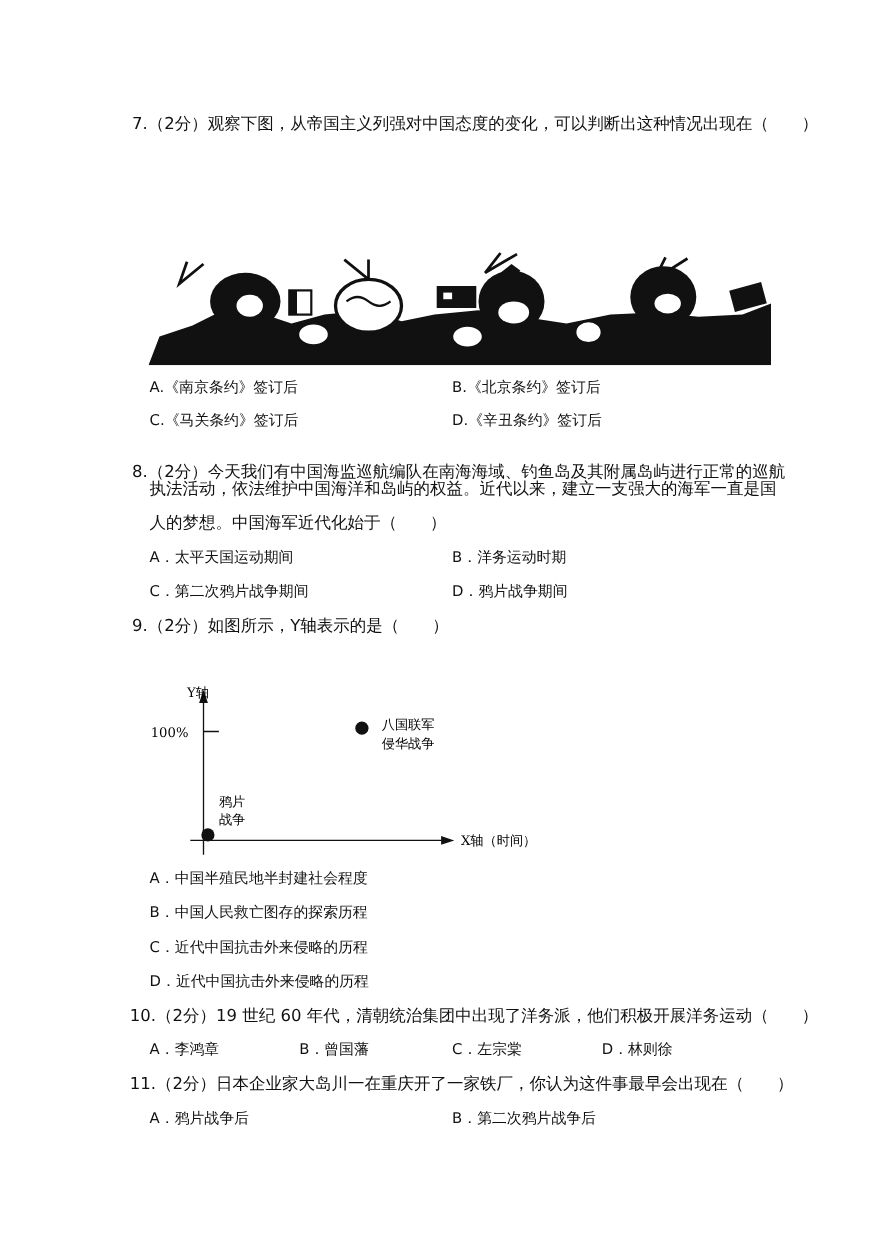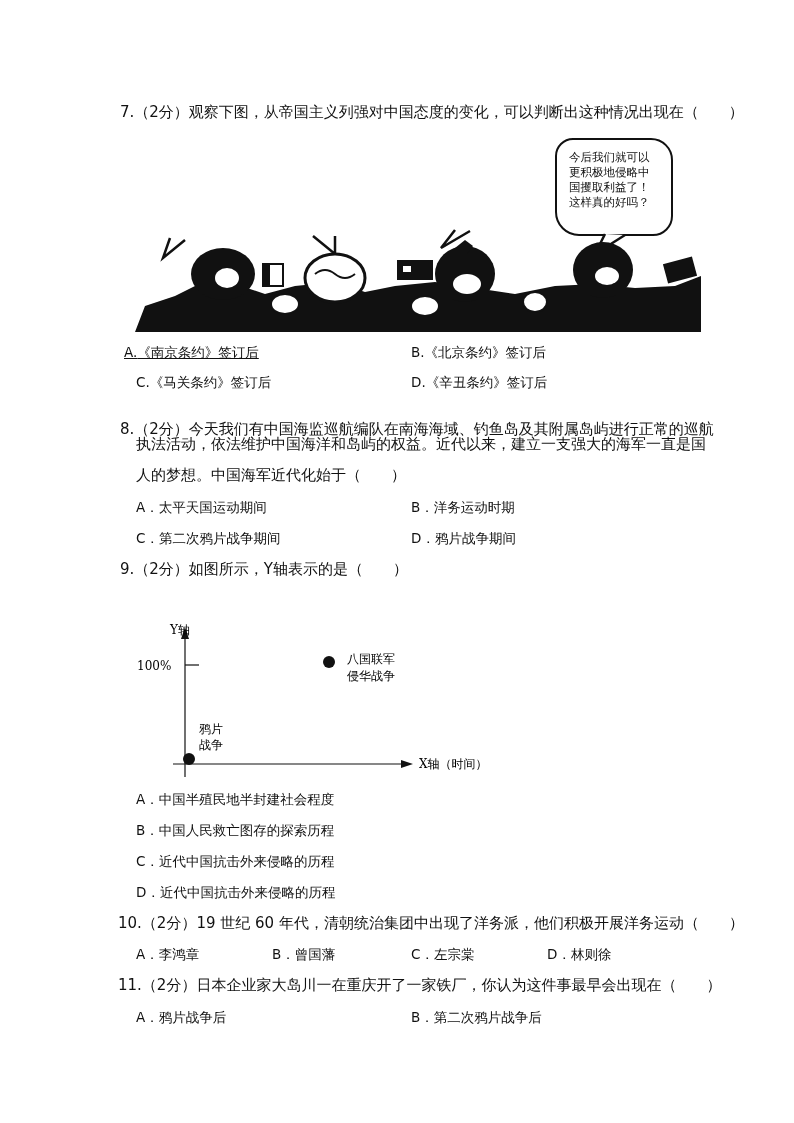--- a/index.html
+++ b/index.html
@@ -21,26 +21,20 @@
   .graph { position: absolute; left: 125px; top: 615px; width: 370px; height: 165px; }
   .graph svg text { font-family: "DejaVu Serif", "Liberation Serif", serif; }
 </style>
 </head>
 <body>
 
 <div class="line" style="left:120px; top:103px;">7.（2分）观察下图，从帝国主义列强对中国态度的变化，可以判断出这种情况出现在（　　）</div>
 
 <div class="cartoon">
 
-  <div class="bubble" style="left:420px; top:2px; width:118px; height:98px; padding:10px 12px;">
-    <span>今后我们就可以</span>
-    <span>更积极地侵略中</span>
-    <span>国攫取利益了！</span>
-    <span>这样真的好吗？</span>
-  </div>
 
   <svg class="crowd" viewBox="0 0 566 196" style="top:0; height:196px;" width="566" height="196">
 
     <path d="M35 102 L28 122 L50 104" fill="#fff" stroke="#111" stroke-width="2.5"></path>
     <path d="M178 100 L200 118 L200 100" fill="#fff" stroke="#111" stroke-width="2.5"></path>
     <path d="M320 94 L306 112 L335 95" fill="#fff" stroke="#111" stroke-width="2.5"></path>
     <path d="M470 98 L460 118 L490 99" fill="#fff" stroke="#111" stroke-width="2.5"></path>
 
     <path d="M0 196 L10 170 L40 160 L60 150 L100 148 L130 158 L160 150 L200 146 L230 156 L260 150 L300 146 L340 152 L380 158 L420 150 L460 148 L500 152 L540 150 L566 140 L566 196 Z" fill="#111"></path>
 
@@ -59,21 +53,21 @@
     <rect x="268" y="130" width="8" height="6" fill="#fff"></rect>
     <rect x="530" y="124" width="30" height="20" fill="#111" transform="rotate(-15 545 134)"></rect>
     <path d="M320 112 l10 -8 l8 6 l-6 8 z" fill="#111"></path>
 
     <ellipse cx="150" cy="168" rx="14" ry="10" fill="#fff" stroke="#111" stroke-width="2"></ellipse>
     <ellipse cx="290" cy="170" rx="14" ry="10" fill="#fff" stroke="#111" stroke-width="2"></ellipse>
     <ellipse cx="400" cy="166" rx="12" ry="10" fill="#fff" stroke="#111" stroke-width="2"></ellipse>
   </svg>
 </div>
 
-<div class="opt" style="left:124px; top:343px;text-decoration:underline;"><span>A.</span><span>《南京条约》签订后</span></div>
+<div class="opt" style="left:136px; top:343px;"><span>A.</span><span>《南京条约》签订后</span></div>
 <div class="opt" style="left:411px; top:343px;"><span>B.</span><span>《北京条约》签订后</span></div>
 <div class="opt" style="left:136px; top:373px;"><span>C.</span><span>《马关条约》签订后</span></div>
 <div class="opt" style="left:411px; top:373px;"><span>D.</span><span>《辛丑条约》签订后</span></div>
 
 <div class="line" style="left:120px; top:404px;margin-top:16px;">8.（2分）今天我们有中国海监巡航编队在南海海域、钓鱼岛及其附属岛屿进行正常的巡航</div>
 <div class="line" style="left:136px; top:435px;">执法活动，依法维护中国海洋和岛屿的权益。近代以来，建立一支强大的海军一直是国</div>
 <div class="line" style="left:136px; top:466px;">人的梦想。中国海军近代化始于（　　）</div>
 
 <div class="opt" style="left:136px; top:498px;"><span>A．</span><span>太平天国运动期间</span></div>
 <div class="opt" style="left:411px; top:498px;"><span>B．</span><span>洋务运动时期</span></div>

